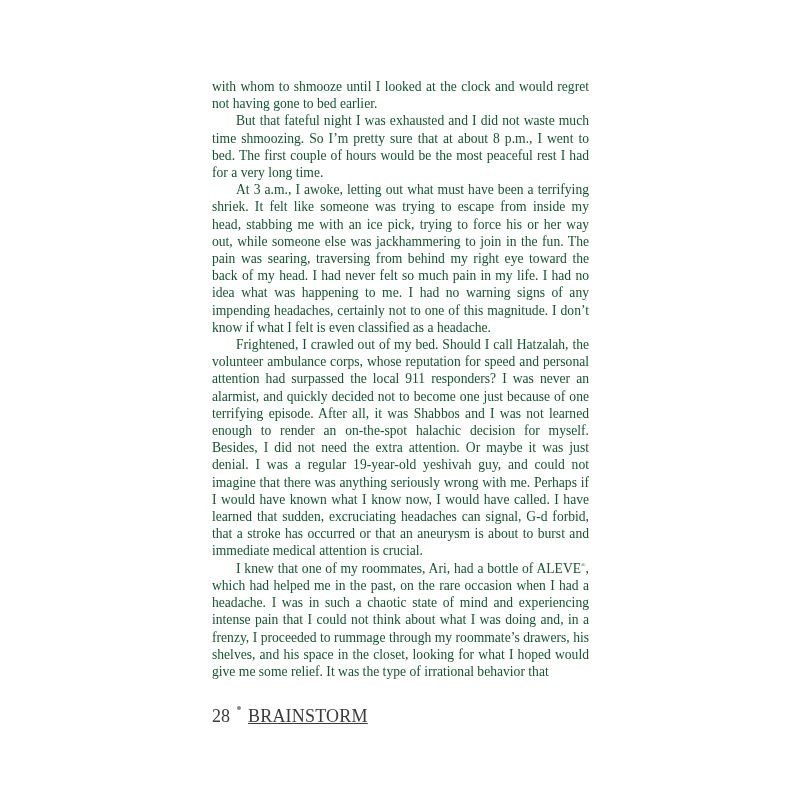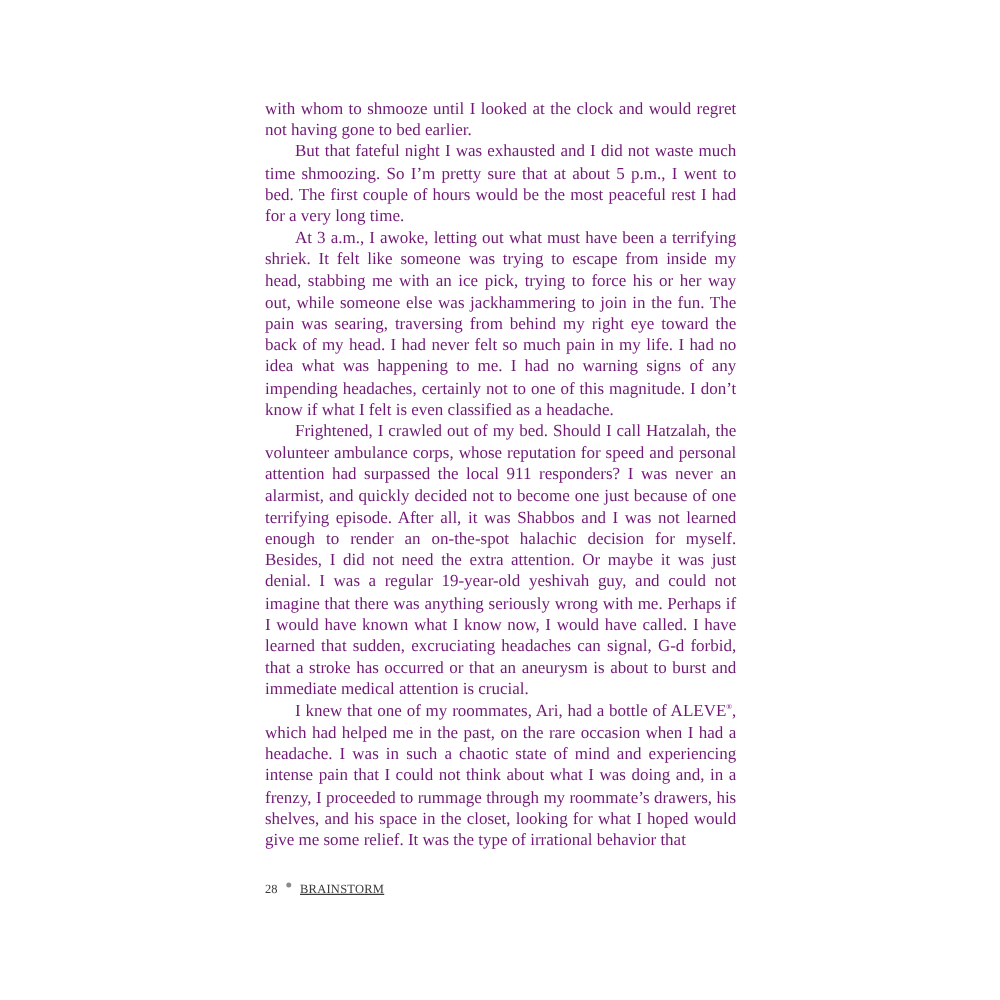--- a/index.html
+++ b/index.html
@@ -14,21 +14,21 @@
       overflow: hidden;
     }
     .page {
       position: absolute;
       left: 212px;
       top: 78px;
       width: 377px;
       font-family: "Liberation Serif", "DejaVu Serif", serif;
       font-size: 13.6px;
       line-height: 17.2px;
-      color: #701a75;
+      color: #14532d;
     }
     .para {
       margin: 0;
       text-align: justify;
       text-indent: 24px;
       hyphens: none;
     }
     .para.no-indent {
       text-indent: 0;
     }
@@ -37,21 +37,21 @@
     .para sup {
       font-size: 6px;
       line-height: 0;
       vertical-align: super;
     }
     .footer {
       position: absolute;
       left: 212px;
       top: 706px;
       font-family: "Liberation Serif", "DejaVu Serif", serif;
-      font-size: 10px;
+      font-size: 18px;
       color: #3a3a3a;
       display: flex;
       align-items: flex-start;
       gap: 7px;
     }
     .footer .bullet {
       display: inline-block;
       width: 4px;
       height: 4px;
       border-radius: 50%;
@@ -61,21 +61,21 @@
       letter-spacing: 0.2px;
       text-decoration: underline;
     }
   </style>
 </head>
 <body>
 
 <div class="page">
   <p class="para no-indent">with whom to shmooze until I looked at the clock and would regret not having gone to bed earlier.</p>
 
-  <p class="para">But that fateful night I was exhausted and I did not waste much time shmoozing. So I’m pretty sure that at about 5 p.m., I went to bed. The first couple of hours would be the most peaceful rest I had for a very long time.</p>
+  <p class="para">But that fateful night I was exhausted and I did not waste much time shmoozing. So I’m pretty sure that at about 8 p.m., I went to bed. The first couple of hours would be the most peaceful rest I had for a very long time.</p>
 
   <p class="para">At 3 a.m., I awoke, letting out what must have been a terrifying shriek. It felt like someone was trying to escape from inside my head, stabbing me with an ice pick, trying to force his or her way out, while someone else was jackhammering to join in the fun. The pain was searing, traversing from behind my right eye toward the back of my head. I had never felt so much pain in my life. I had no idea what was happening to me. I had no warning signs of any impending headaches, certainly not to one of this magnitude. I don’t know if what I felt is even classified as a headache.</p>
 
   <p class="para"><span>Frightened, I crawled out of my bed. Should I call Hatzalah, the volunteer ambulance corps, whose reputation for speed and personal attention had surpassed the local 911 responders? I was never an alarmist, and quickly decided not to become one just because of one terrifying episode. After all, it was Shabbos and I was not learned enough to render an on-the-spot </span><span class="it">halachic</span><span> decision for myself. Besides, I did not need the extra attention. Or maybe it was just denial. I was a regular 19-year-old yeshivah guy, and could not imagine that there was anything seriously wrong with me. Perhaps if I would have known what I know now, I would have called. I have learned that sudden, excruciating headaches can signal, G-d forbid, that a stroke has occurred or that an aneurysm is about to burst and immediate medical attention is crucial.</span></p>
 
   <p class="para"><span>I knew that one of my roommates, Ari, had a bottle of ALEVE</span><sup>®</sup><span>, which had helped me in the past, on the rare occasion when I had a headache. I was in such a chaotic state of mind and experiencing intense pain that I could not think about what I was doing and, in a frenzy, I proceeded to rummage through my roommate’s drawers, his shelves, and his space in the closet, looking for what I hoped would give me some relief. It was the type of irrational behavior that</span></p>
 </div>
 
 <div class="footer">
   <span>28</span>

